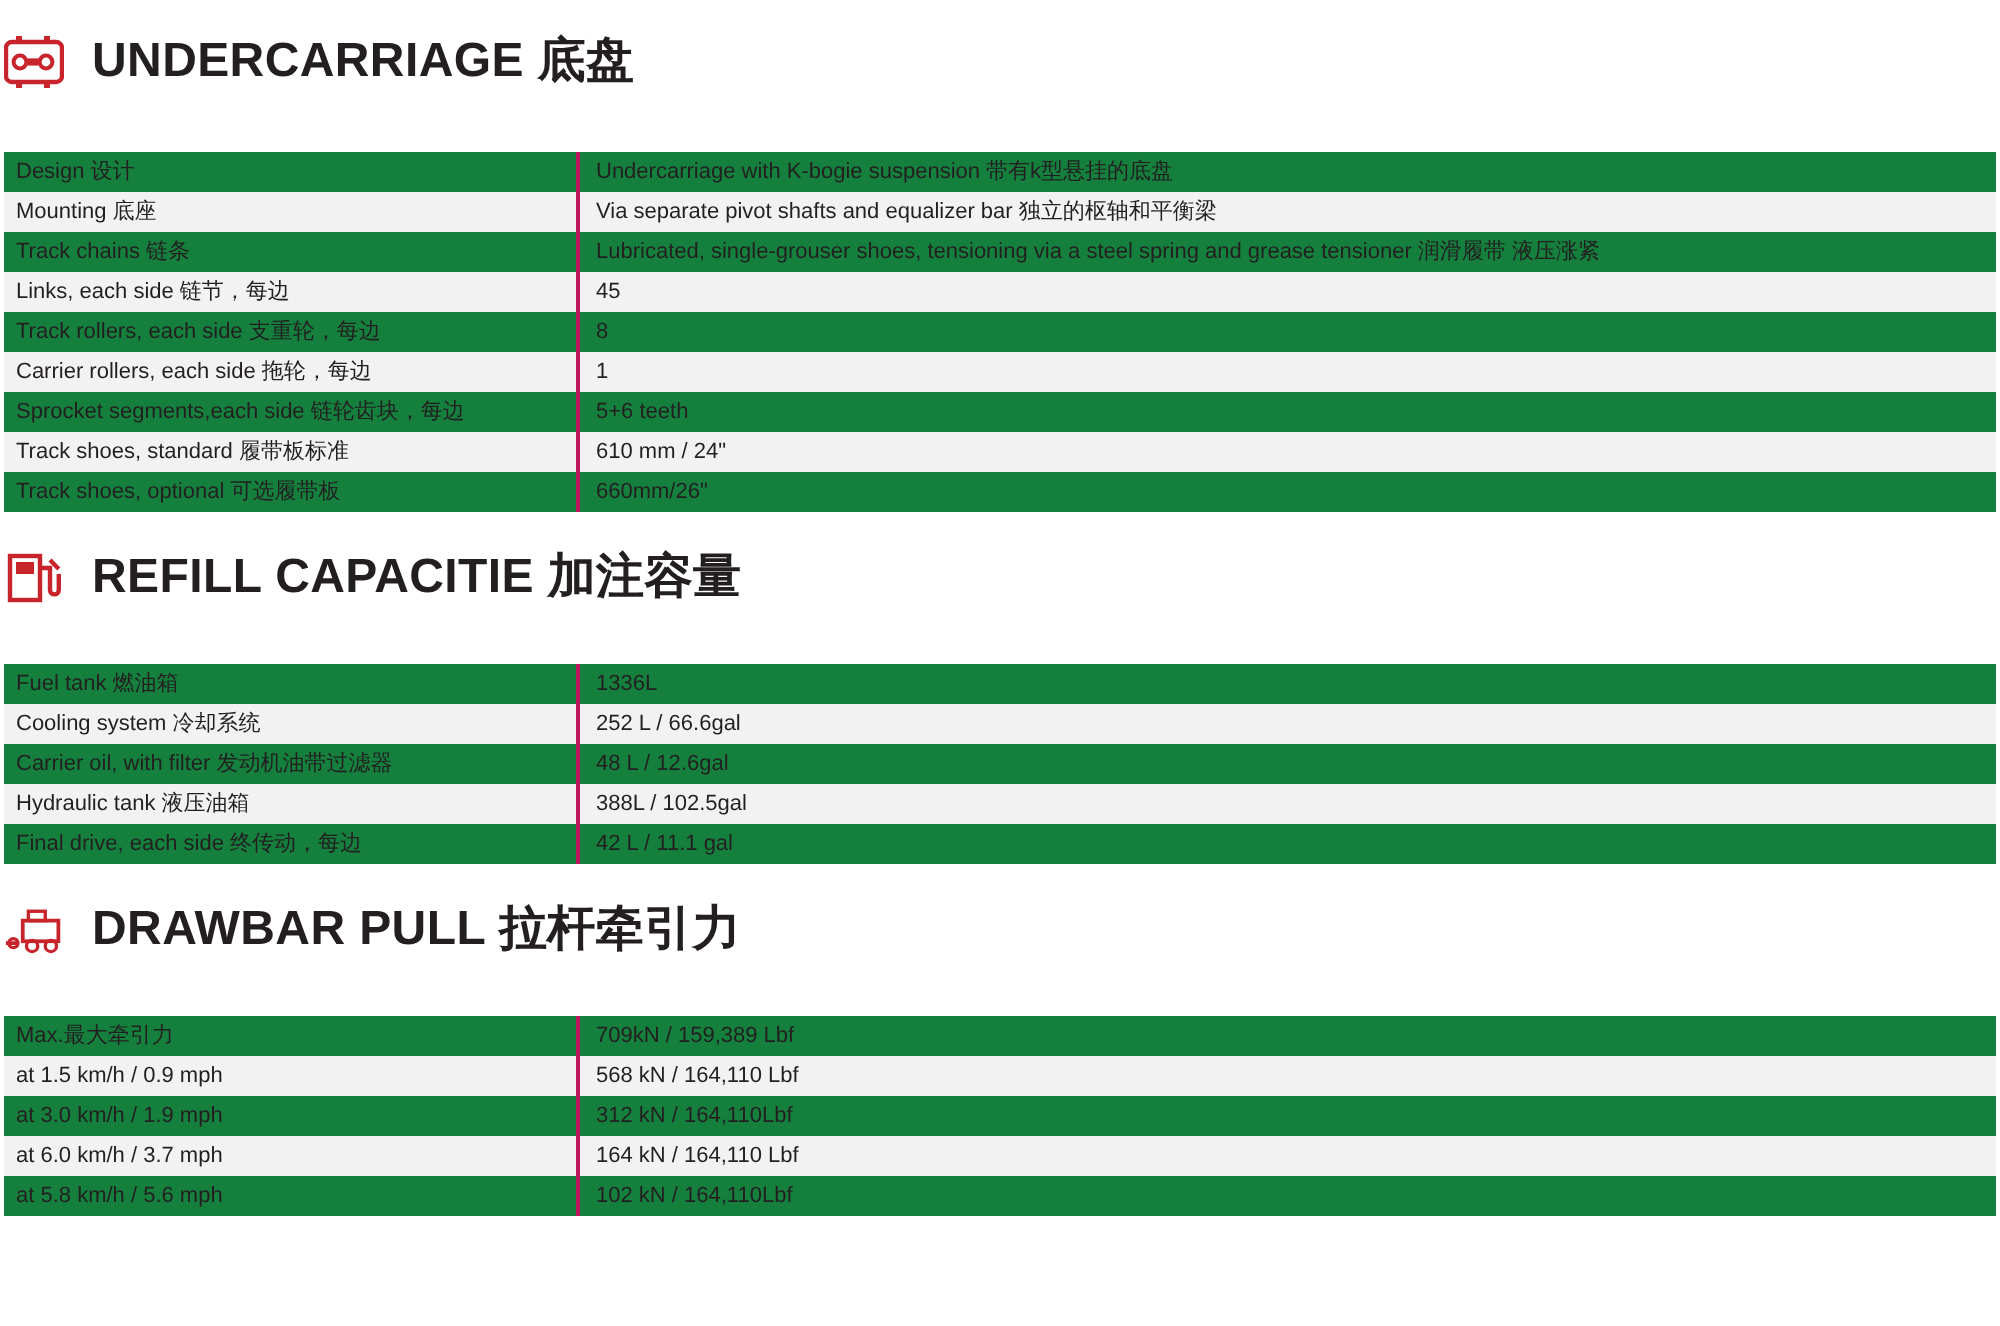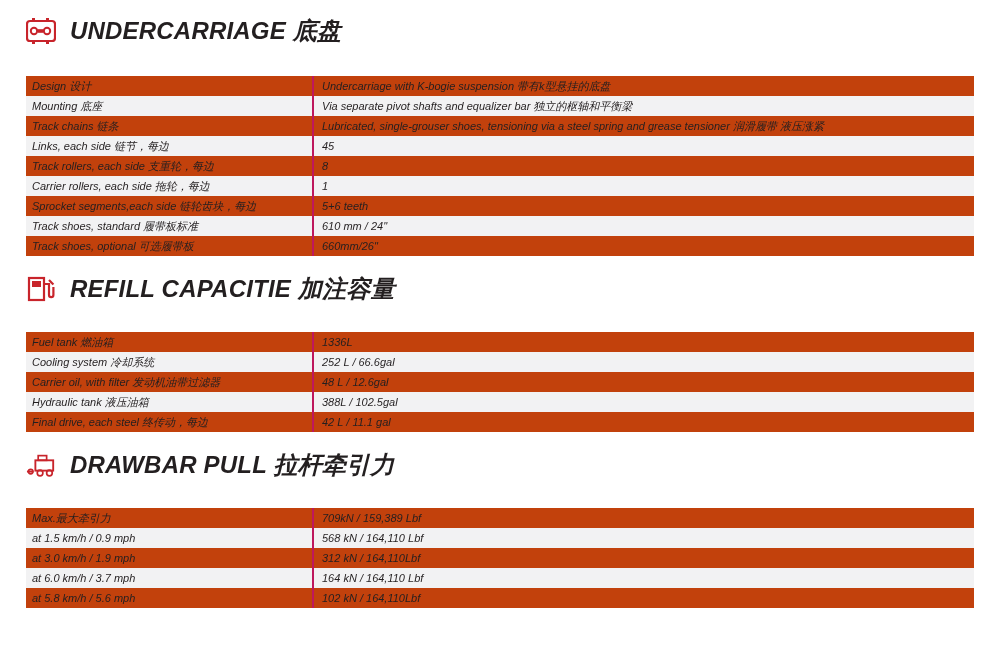--- a/index.html
+++ b/index.html
@@ -12,22 +12,21 @@
     background: #ffffff;
     font-family: "Liberation Sans", sans-serif;
     color: #231f20;
     overflow: hidden;
   }
   .page {
     position: relative;
     width: 1000px;
     height: 663px;
     box-sizing: border-box;
-    padding: 0 26px;
-    font-style: italic;
+    padding: 0 2px;
   }
   .section {
     margin: 0;
   }
   .section-header {
     display: flex;
     align-items: center;
     gap: 14px;
     padding: 0;
   }
@@ -61,21 +60,21 @@
     padding: 0 0 0 6px;
     vertical-align: middle;
     line-height: 20px;
     font-size: 11px;
     color: #231f20;
     font-weight: normal;
     white-space: nowrap;
     overflow: hidden;
   }
   .spec-table tr.odd td {
-    background: #c2410c;
+    background: #15803d;
     margin-left: 48px;
   }
   .spec-table tr.even td {
     background: #f2f2f3;
     margin-left: 12px;
   }
   .col-label {
     width: 280px;
   }
   .col-value {
@@ -182,21 +181,21 @@
         </tr>
         <tr class="odd">
           <td class="col-label">Carrier oil, with filter 发动机油带过滤器</td>
           <td class="col-value">48 L /  12.6gal</td>
         </tr>
         <tr class="even">
           <td class="col-label">Hydraulic tank 液压油箱</td>
           <td class="col-value">388L /  102.5gal</td>
         </tr>
         <tr class="odd">
-          <td class="col-label">Final drive, each steel 终传动，每边</td>
+          <td class="col-label">Final drive, each side 终传动，每边</td>
           <td class="col-value">42 L / 11.1 gal</td>
         </tr>
       </tbody>
     </table>
   </div>
 
   <div class="gap-4"></div>
 
   <div class="section">
     <div class="section-header">

